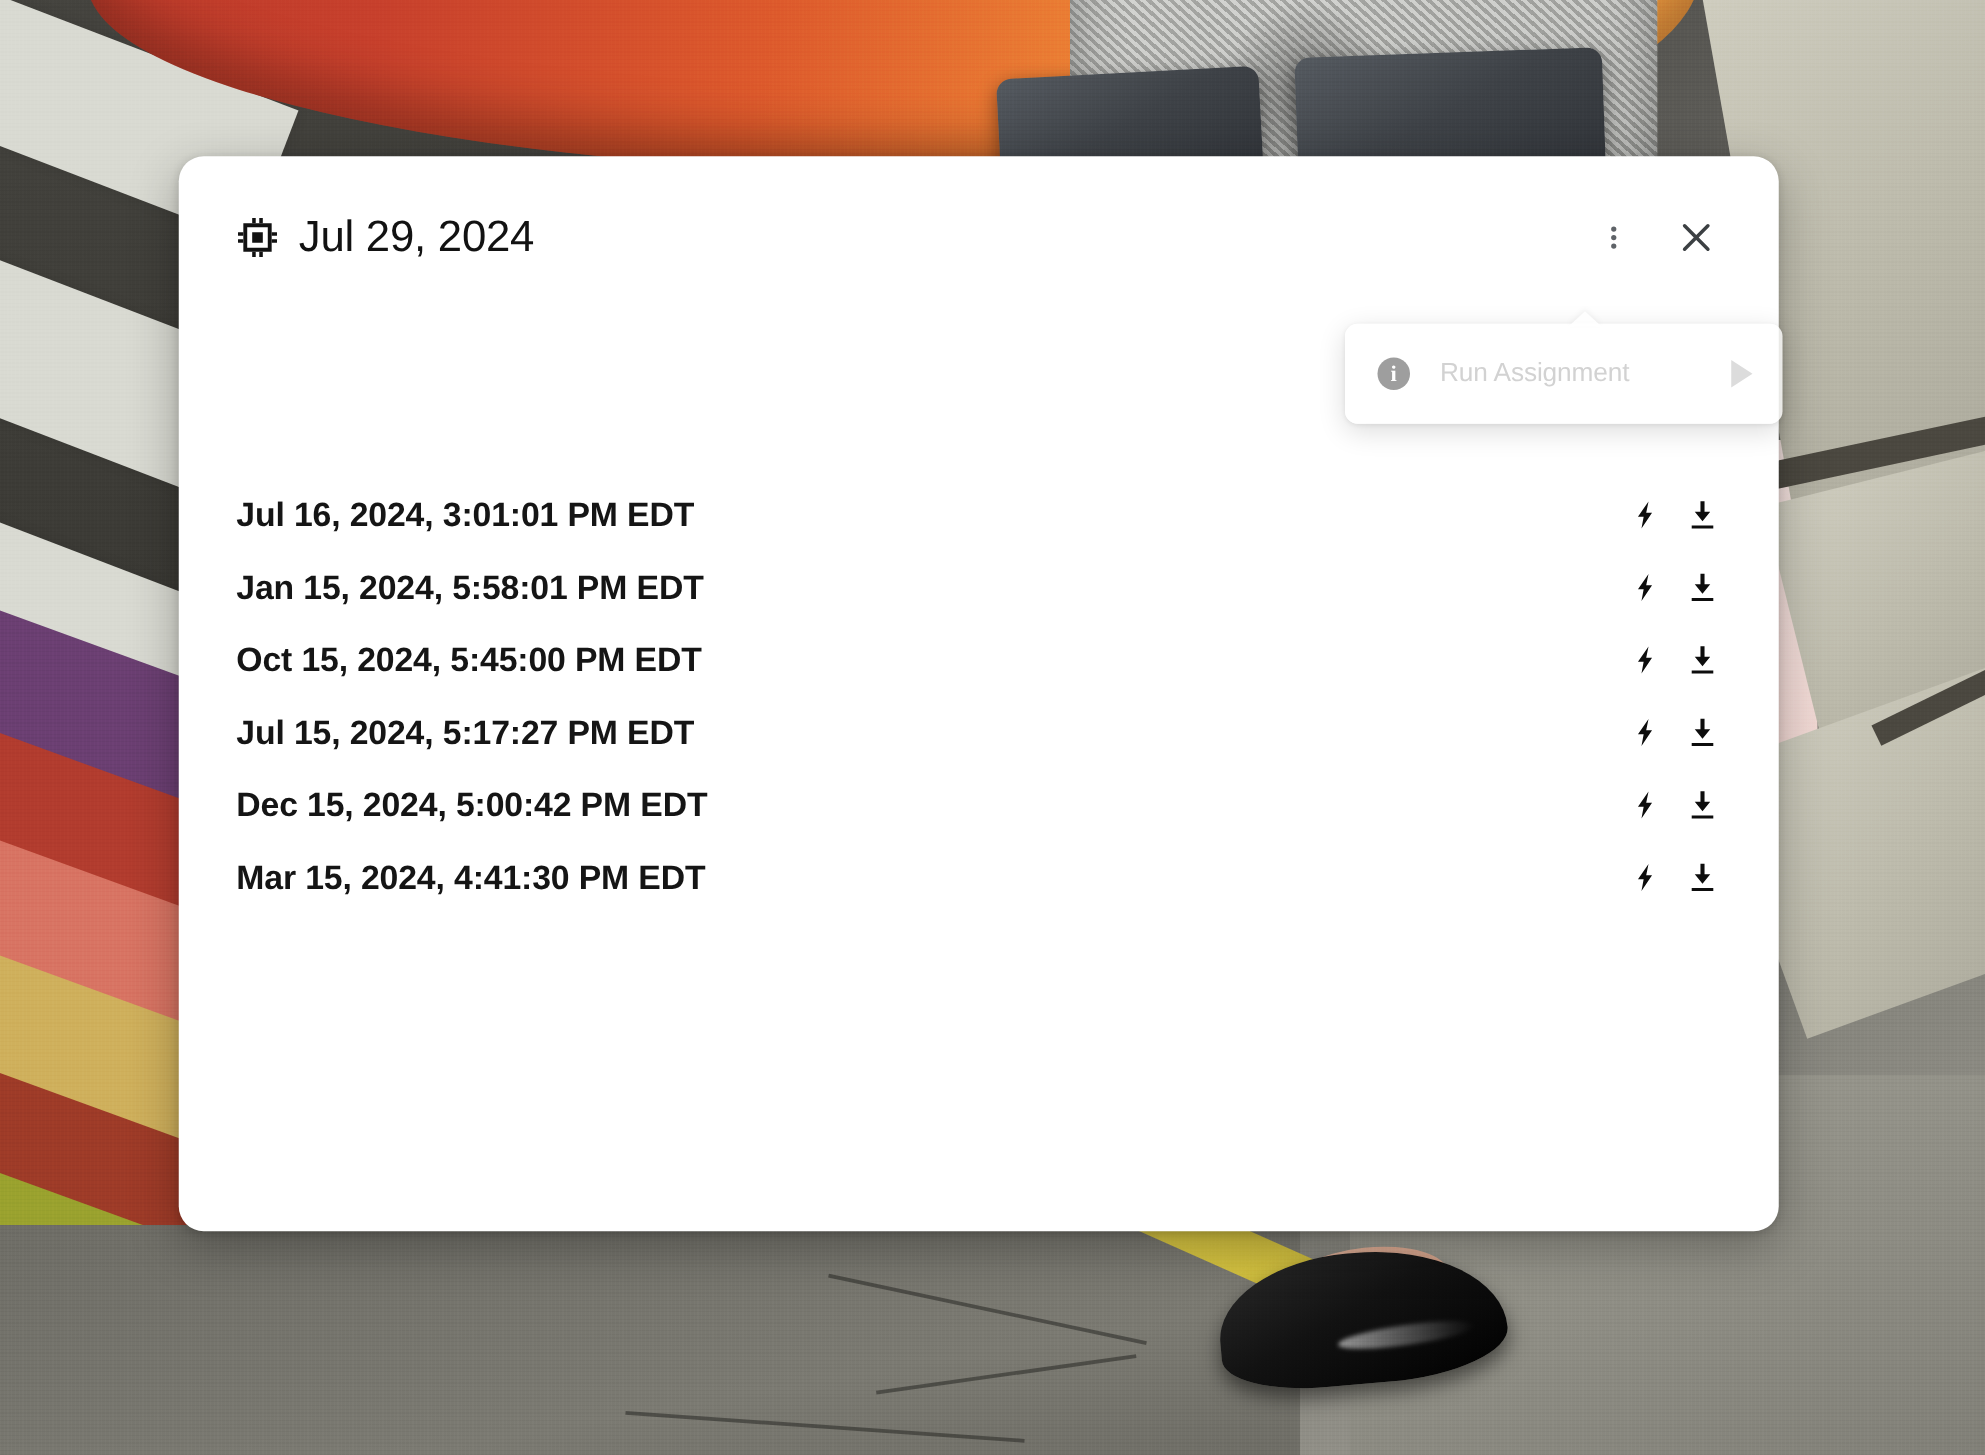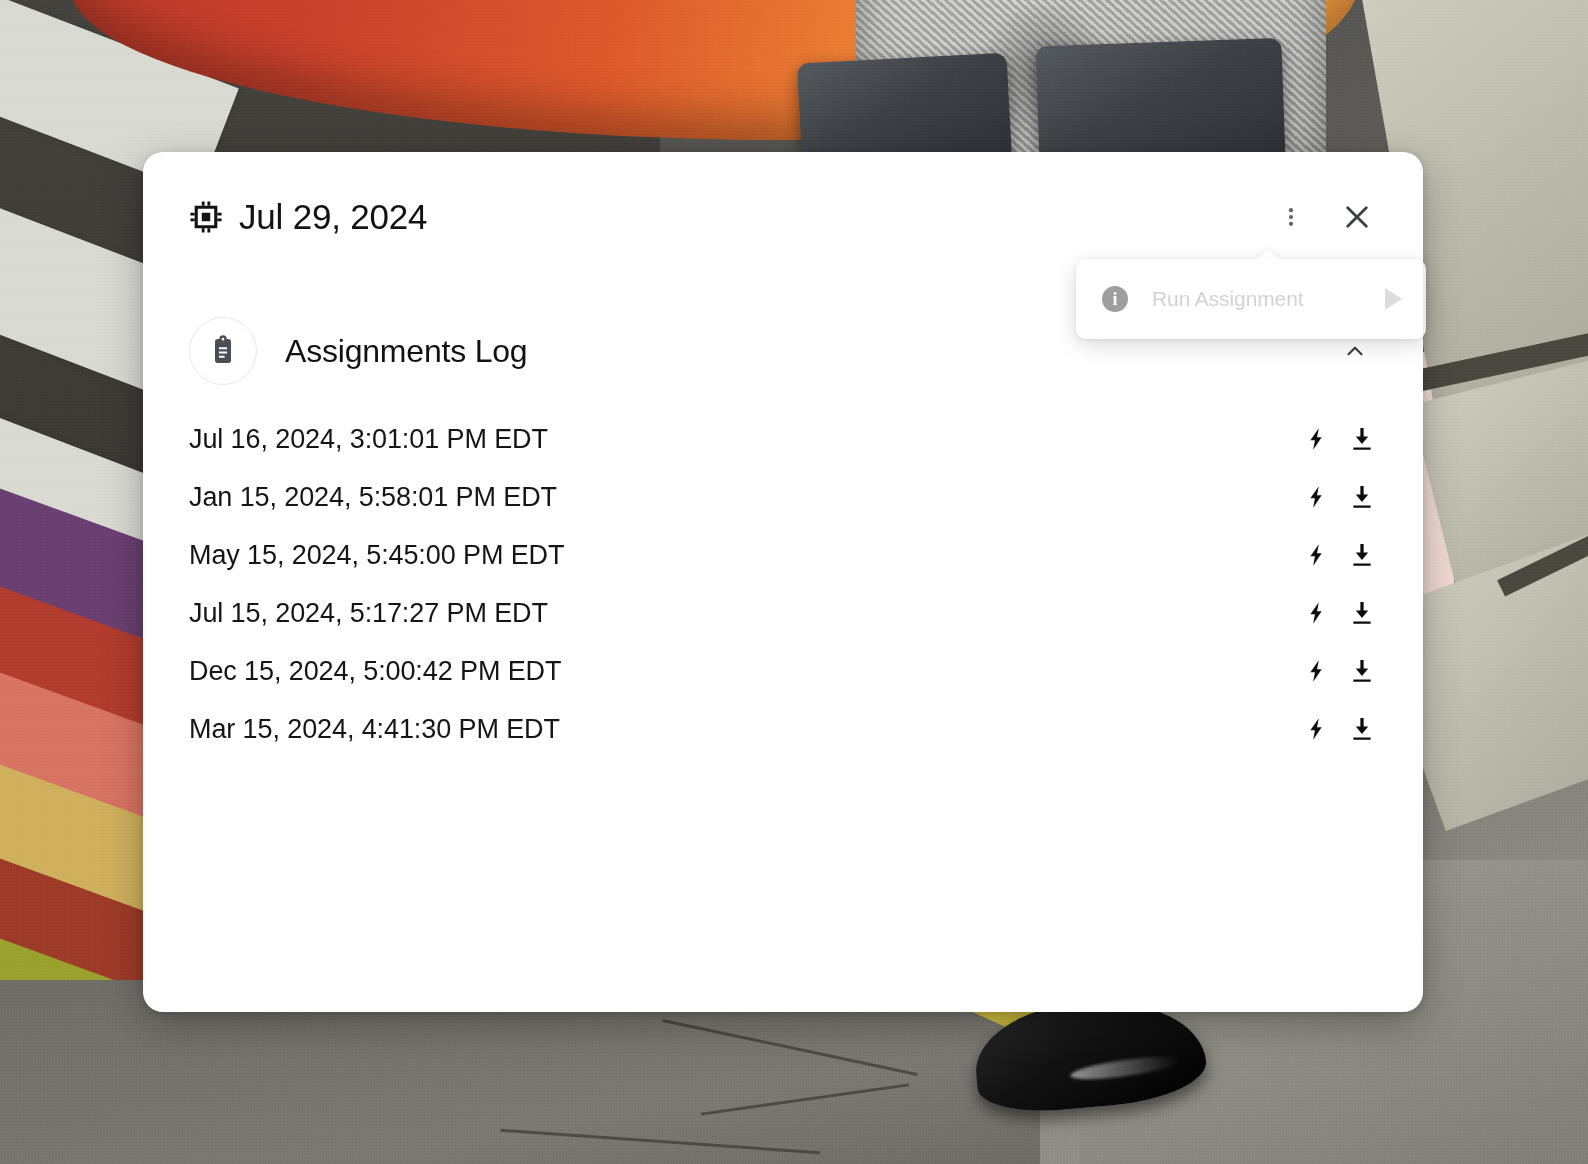--- a/index.html
+++ b/index.html
@@ -204,21 +204,21 @@
     width: 132px; height: 56px;
     background: linear-gradient(170deg, #e5b49c, #cf9a80);
     border-radius: 50% 50% 40% 40%;
     transform: rotate(-6deg);
   }
 
   
   #card {
     position: absolute;
     left: 143px;
-    top: 152px;
+    top: 125px;
     width: 1280px;
     height: 860px;
     background: #ffffff;
     border-radius: 20px;
     box-shadow: 0 12px 40px rgba(0,0,0,.28), 0 2px 8px rgba(0,0,0,.14);
     overflow: visible;
   }
 
   
   .card-header {
@@ -301,21 +301,21 @@
     box-sizing: border-box;
   }
   .log-row {
     height: 58px;
     display: flex;
     align-items: center;
     cursor: pointer;
   }
   .log-time {
     font-size: 27px;
-    font-weight: 400;
+    font-weight: 700;
     color: #151515;
     letter-spacing: -.1px;
     white-space: nowrap;
   }
   .row-actions {
     margin-left: auto;
     display: flex;
     align-items: center;
     gap: 16px;
   }
@@ -459,33 +459,20 @@
         </svg>
       </button>
       <button class="icon-btn" aria-label="Close">
         <svg width="32" height="32" viewBox="0 0 24 24">
           <path d="M5 5 L19 19 M19 5 L5 19" stroke="#3c4043" stroke-width="2.1" stroke-linecap="round" fill="none"></path>
         </svg>
       </button>
     </div>
   </div>
 
-  <div class="section-head">
-    <div class="section-badge">
-      <svg width="32" height="32" viewBox="0 0 24 24">
-        <path fill="#4a4f55" d="M16 3h-1.2a2.8 2.8 0 0 0-5.6 0H8a2 2 0 0 0-2 2v14a2 2 0 0 0 2 2h8a2 2 0 0 0 2-2V5a2 2 0 0 0-2-2zm-4-.9a1 1 0 1 1 0 2 1 1 0 0 1 0-2zM9 9.2h6v1.5H9V9.2zm0 3.2h6v1.5H9v-1.5zm0 3.2h4.2v1.5H9v-1.5z"></path>
-      </svg>
-    </div>
-    <div class="section-title">Assignments Log</div>
-    <button class="collapse-btn" aria-label="Collapse section">
-      <svg width="26" height="26" viewBox="0 0 24 24">
-        <path d="M6 15 L12 9 L18 15" stroke="#3c4043" stroke-width="2" fill="none" stroke-linecap="round" stroke-linejoin="round"></path>
-      </svg>
-    </button>
-  </div>
 
   <div class="log-list">
 
     <div class="log-row">
       <div class="log-time">Jul 16, 2024, 3:01:01 PM EDT</div>
       <div class="row-actions">
         <button class="row-icon" aria-label="Run">
           <svg width="26" height="26" viewBox="0 0 24 24">
             <path fill="#0d0d0d" d="M14.6 2 6.8 13.2h4.2L9.4 22l7.8-11.6h-4.3L14.6 2z"></path>
           </svg>
@@ -508,21 +495,21 @@
         </button>
         <button class="row-icon" aria-label="Download">
           <svg width="28" height="28" viewBox="0 0 24 24">
             <path fill="#0d0d0d" d="M10.6 2.6h2.8v7.2h3.9L12 16.2 6.7 9.8h3.9V2.6zM4.6 19.2h14.8v2H4.6v-2z"></path>
           </svg>
         </button>
       </div>
     </div>
 
     <div class="log-row">
-      <div class="log-time">May 15, 2024, 5:45:00 PM EDT</div>
+      <div class="log-time">Oct 15, 2024, 5:45:00 PM EDT</div>
       <div class="row-actions">
         <button class="row-icon" aria-label="Run">
           <svg width="26" height="26" viewBox="0 0 24 24">
             <path fill="#0d0d0d" d="M14.6 2 6.8 13.2h4.2L9.4 22l7.8-11.6h-4.3L14.6 2z"></path>
           </svg>
         </button>
         <button class="row-icon" aria-label="Download">
           <svg width="28" height="28" viewBox="0 0 24 24">
             <path fill="#0d0d0d" d="M10.6 2.6h2.8v7.2h3.9L12 16.2 6.7 9.8h3.9V2.6zM4.6 19.2h14.8v2H4.6v-2z"></path>
           </svg>

